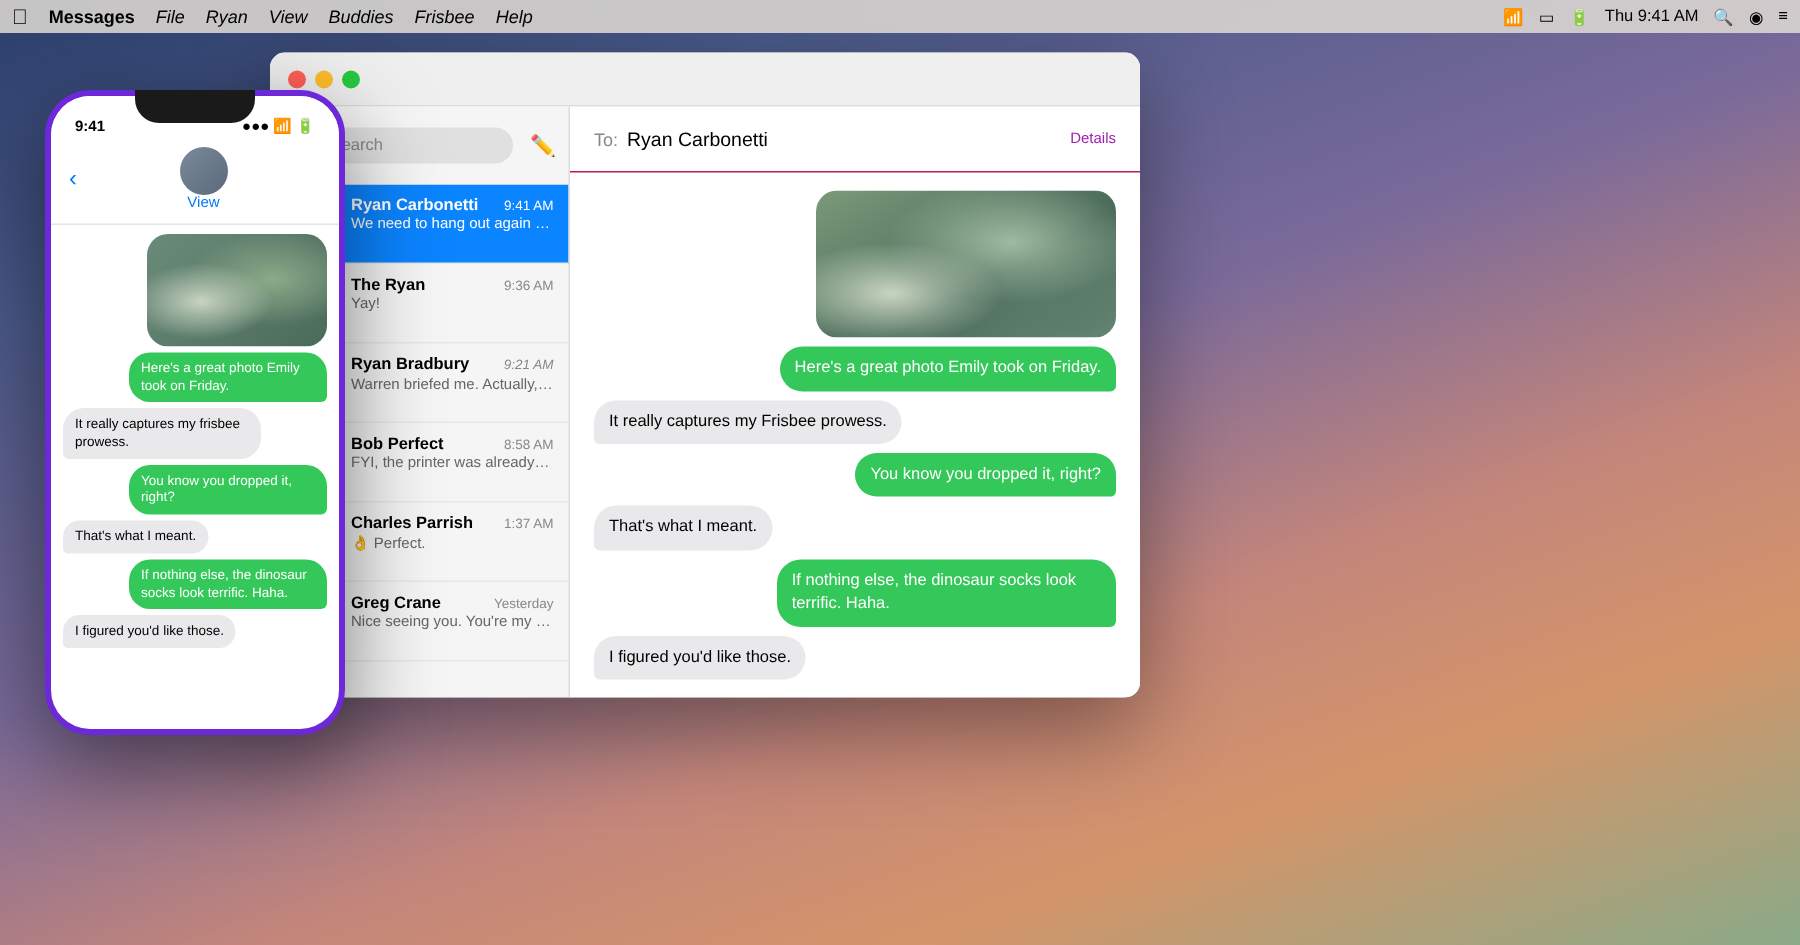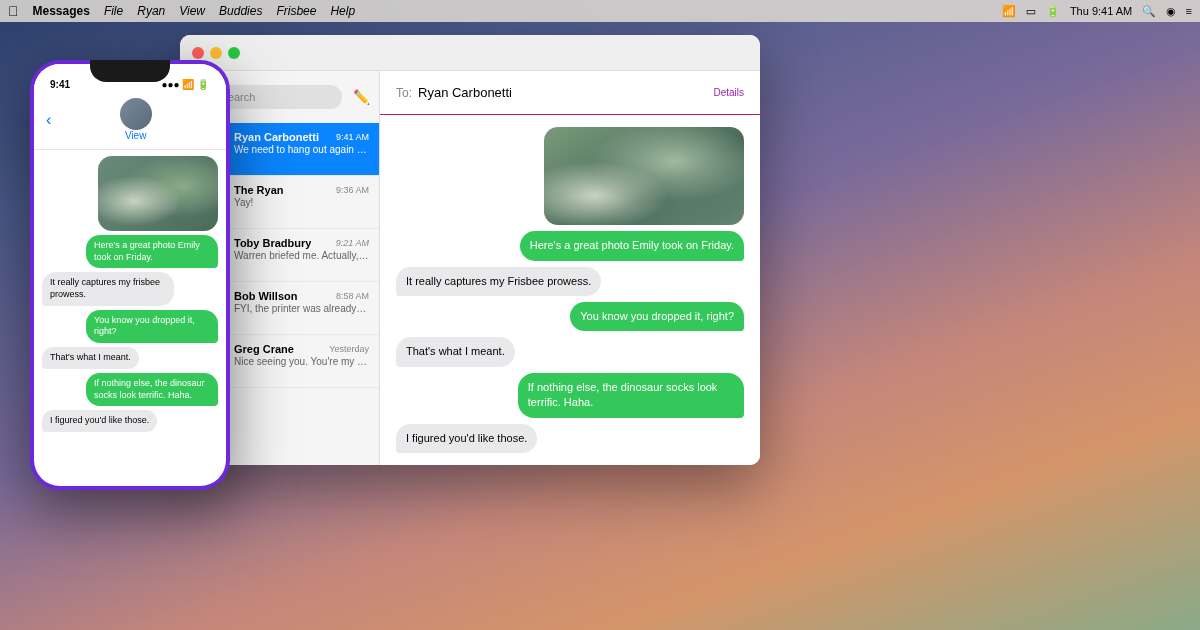--- a/index.html
+++ b/index.html
@@ -505,38 +505,48 @@
             </div>
             <div class="conv-preview">Yay!</div>
           </div>
         </div>
 
 
         <div class="conv-item">
           <div class="conv-avatar av3"></div>
           <div class="conv-info">
             <div class="conv-header">
-              <span class="conv-name">Toby Bradbury</span>
+              <span class="conv-name">Ryan Bradbury</span>
               <span class="conv-time" style="color:#888;font-style:italic;">9:21 AM</span>
             </div>
             <div class="conv-preview">Warren briefed me. Actually, it wasn't that brief. 💤</div>
           </div>
         </div>
 
         <div class="conv-item">
           <div class="conv-avatar av4"></div>
           <div class="conv-info">
             <div class="conv-header">
-              <span class="conv-name">Bob Willson</span>
+              <span class="conv-name">Bob Perfect</span>
               <span class="conv-time" style="color:#888;margin-left:32px;">8:58 AM</span>
             </div>
             <div class="conv-preview">FYI, the printer was already jammed when I got there.</div>
           </div>
         </div>
 
+        <div class="conv-item">
+          <div class="conv-avatar av5"></div>
+          <div class="conv-info">
+            <div class="conv-header">
+              <span class="conv-name">Charles Parrish</span>
+              <span class="conv-time" style="color:#888;">1:37 AM</span>
+            </div>
+            <div class="conv-preview">👌 Perfect.</div>
+          </div>
+        </div>
 
         <div class="conv-item">
           <div class="conv-avatar av6"></div>
           <div class="conv-info">
             <div class="conv-header">
               <span class="conv-name">Greg Crane</span>
               <span class="conv-time" style="color:#888;text-align:right;">Yesterday</span>
             </div>
             <div class="conv-preview">Nice seeing you. You're my favorite person to randomly...</div>
           </div>

